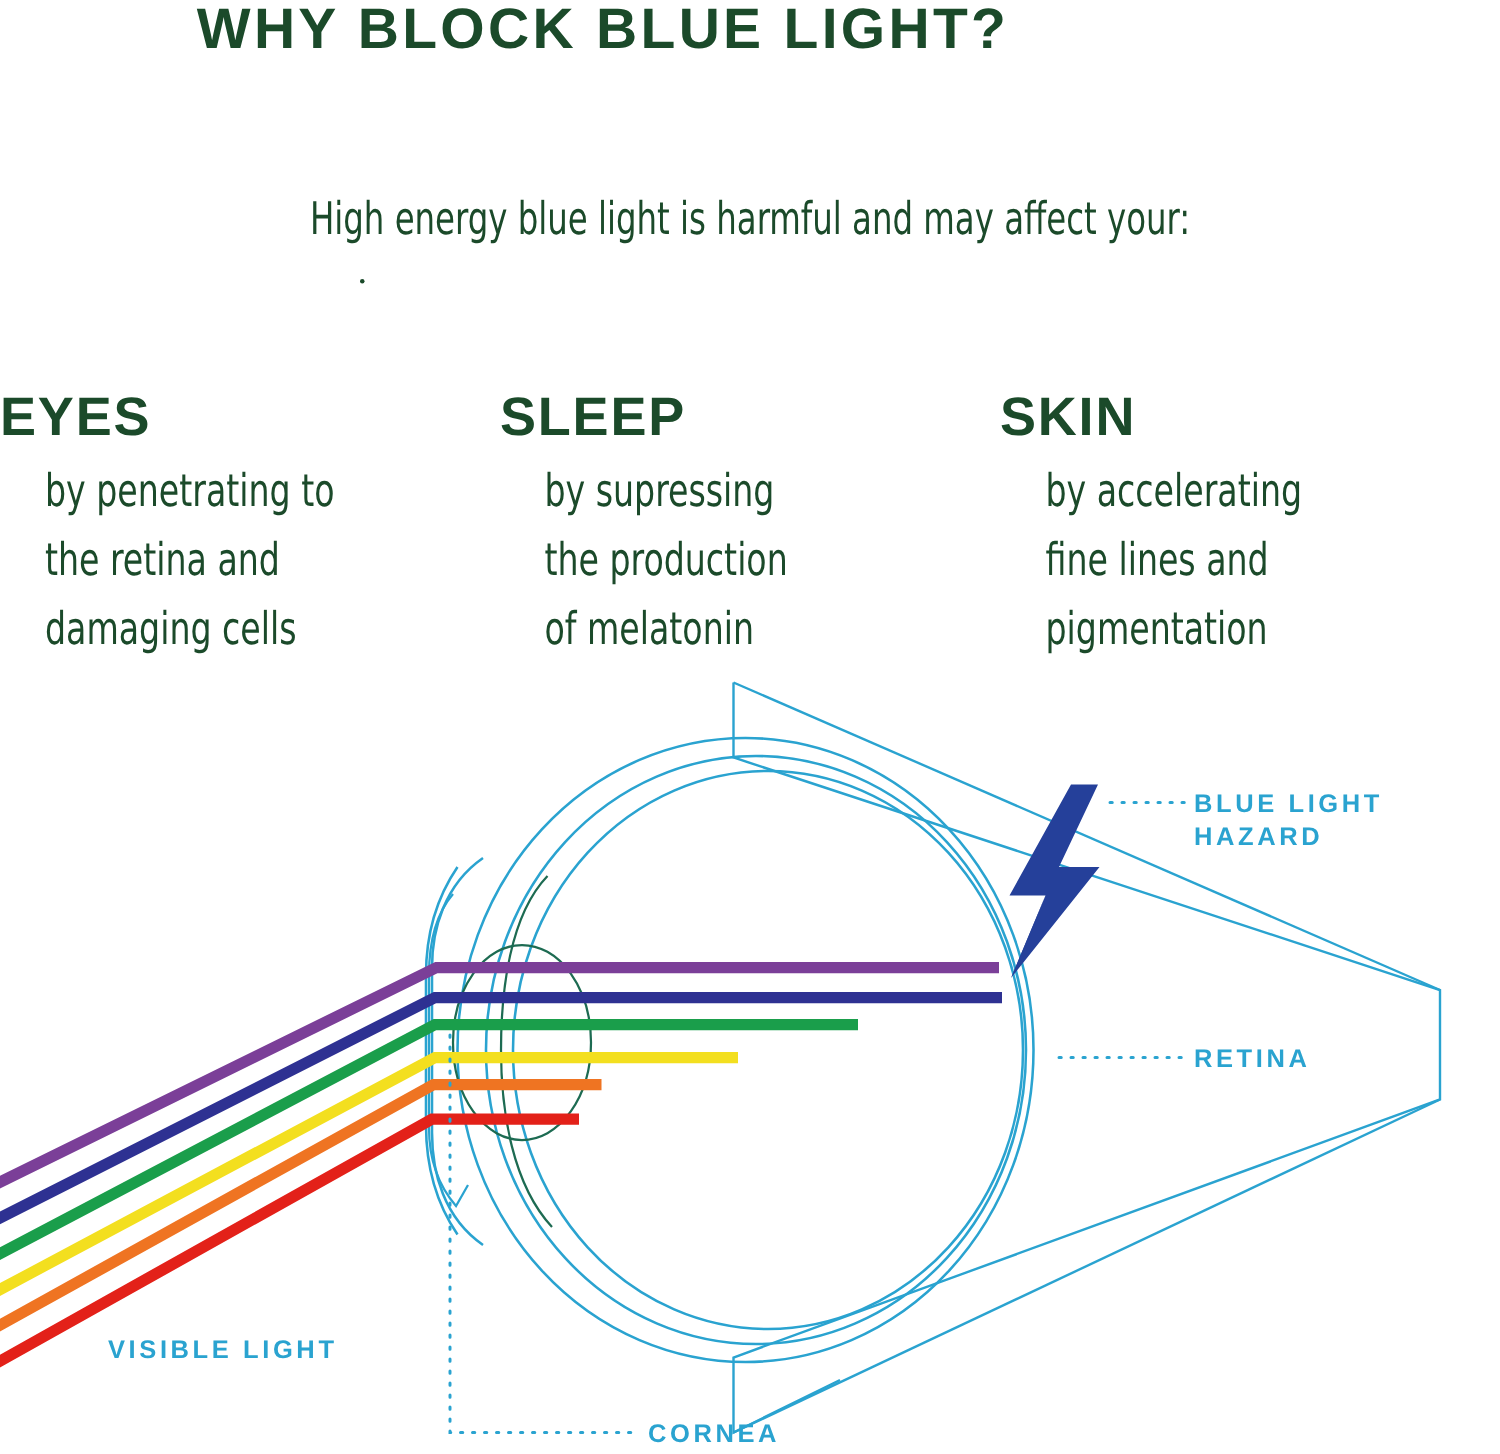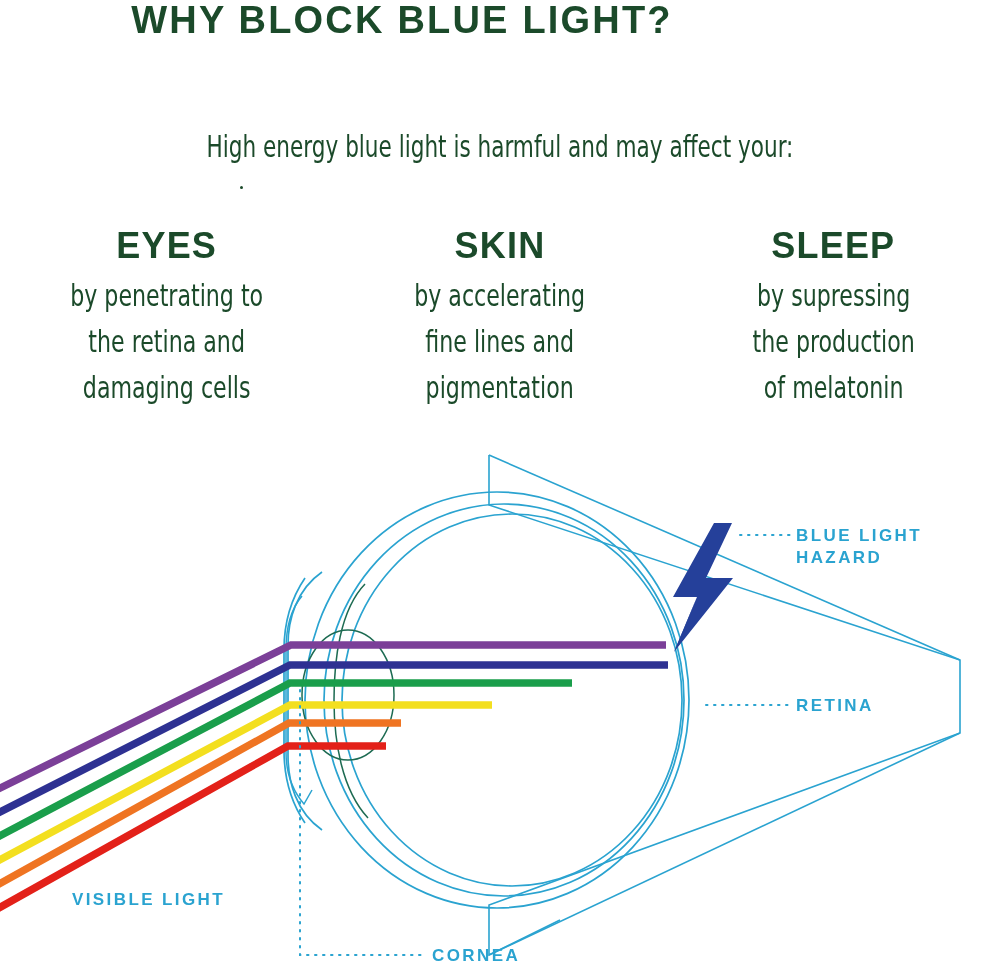--- a/index.html
+++ b/index.html
@@ -64,21 +64,22 @@
   .columns {
     position: absolute;
     top: 225px;
     left: 0;
     width: 1000px;
     display: flex;
     flex-direction: row;
   }
   .column {
     flex: 1 1 0;
-    text-align: center;
+    text-align: left;
+    margin-top: 32px;
   }
   .column-heading {
     font-family: "Liberation Sans", sans-serif;
     font-size: 36px;
     font-weight: bold;
     letter-spacing: 1.2px;
     color: #1b4a2a;
     line-height: 42px;
     margin: 0 0 6px 0;
   }
@@ -127,37 +128,37 @@
   <div class="column">
     <div class="column-heading">EYES</div>
     <div class="column-body">
       <div>by penetrating to</div>
       <div>the retina and</div>
       <div>damaging cells</div>
     </div>
   </div>
 
   <div class="column">
+    <div class="column-heading">SLEEP</div>
+    <div class="column-body">
+      <div>by supressing</div>
+      <div>the production</div>
+      <div>of melatonin</div>
+    </div>
+  </div>
+
+  <div class="column">
     <div class="column-heading">SKIN</div>
     <div class="column-body">
       <div>by accelerating</div>
       <div>fine lines and</div>
       <div>pigmentation</div>
     </div>
   </div>
 
-  <div class="column">
-    <div class="column-heading">SLEEP</div>
-    <div class="column-body">
-      <div>by supressing</div>
-      <div>the production</div>
-      <div>of melatonin</div>
-    </div>
-  </div>
-
 </div>
 
 <div class="diagram">
 <svg width="1000" height="539" viewBox="0 430 1000 539" xmlns="http://www.w3.org/2000/svg">
 
   <g>
     <path d="M 489 455 L 489 505 L 960 660 L 960 733 L 489 905 L 489 955 L 560 920" fill="none" stroke="#2aa3d0" stroke-width="1.6"></path>
     <path d="M 489 455 L 960 660" fill="none" stroke="#2aa3d0" stroke-width="1.6"></path>
     <path d="M 489 955 L 960 733" fill="none" stroke="#2aa3d0" stroke-width="1.6"></path>
   </g>

